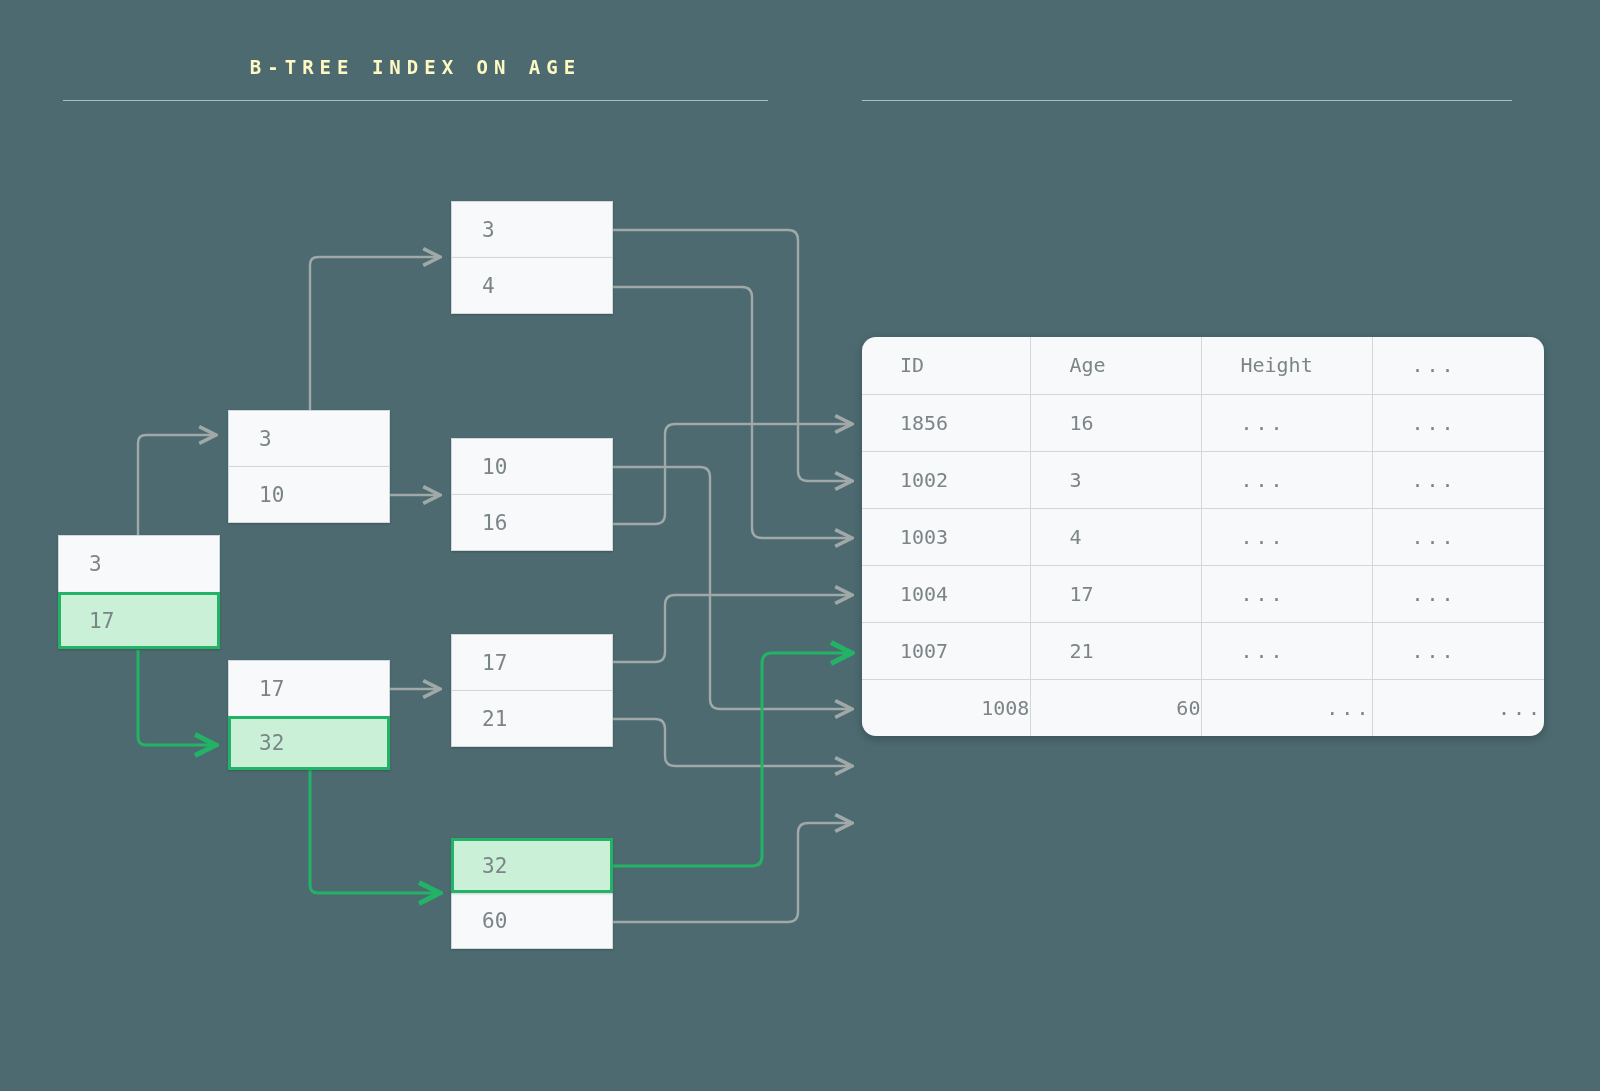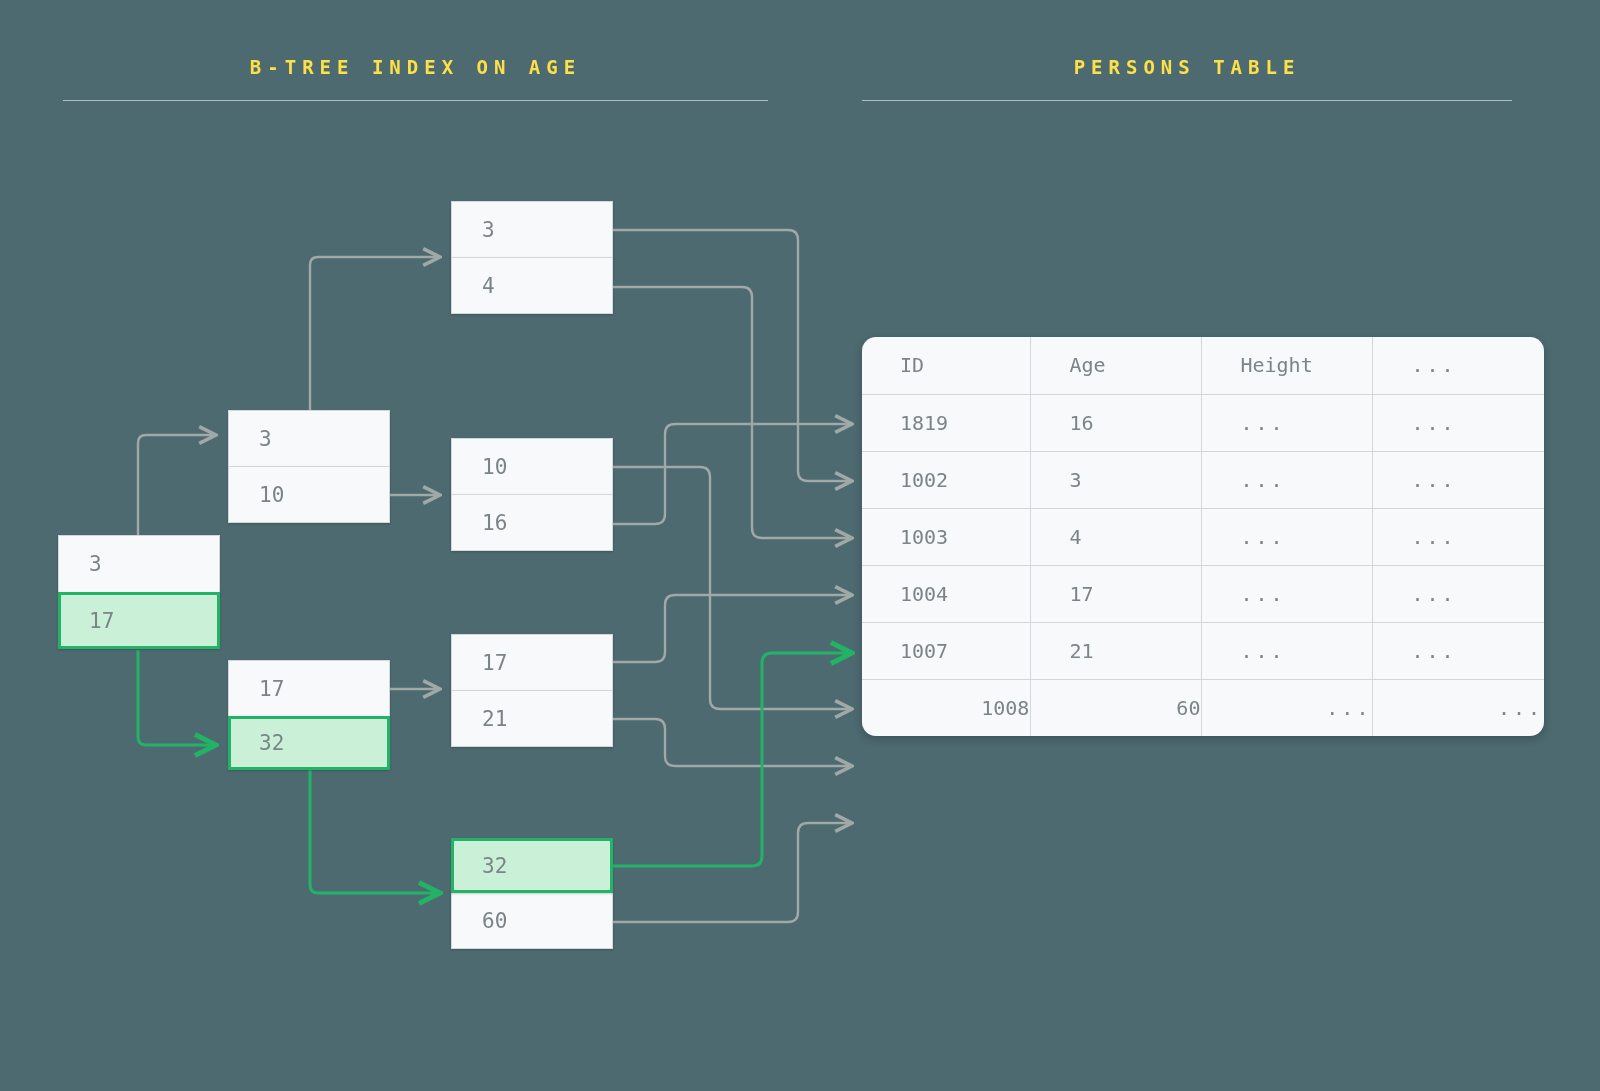--- a/index.html
+++ b/index.html
@@ -10,21 +10,21 @@
     background: #4c6a70;
     font-family: "DejaVu Sans Mono", "Liberation Mono", monospace;
     overflow: hidden;
     position: relative;
   }
   #stage { position: absolute; inset: 0; }
 
   
   .sect-title {
     position: absolute;
-    color: #fde047;
+    color: #fef9c3;
     font-size: 19px;
     font-weight: 700;
     letter-spacing: 6px;
     text-align: center;
     white-space: nowrap;
   }
   .sect-rule {
     position: absolute;
     height: 1px;
     background: #cfd9da;
@@ -101,21 +101,20 @@
   .dots { letter-spacing: 3px; }
 </style>
 </head>
 <body>
 
 <div id="stage">
 
   <div class="sect-title" style="left:63px; top:56px; width:705px;">B-TREE INDEX ON AGE</div>
   <div class="sect-rule" style="left:63px; top:100px; width:705px;"></div>
 
-  <div class="sect-title" style="left:862px; top:56px; width:650px;">PERSONS TABLE</div>
   <div class="sect-rule" style="left:862px; top:100px; width:650px;"></div>
 
   <svg id="wires" width="1600" height="1091">
     <defs>
       <marker id="ah" markerWidth="9" markerHeight="9" refX="8" refY="4.5" orient="auto" markerUnits="strokeWidth">
         <path d="M1,1 L8,4.5 L1,8" fill="none" stroke="#a0a8a8" stroke-width="1.5"></path>
       </marker>
       <marker id="ahg" markerWidth="9" markerHeight="9" refX="8" refY="4.5" orient="auto" markerUnits="strokeWidth">
         <path d="M1,1 L8,4.5 L1,8" fill="none" stroke="#23b366" stroke-width="1.7"></path>
       </marker>
@@ -224,21 +223,21 @@
       <thead>
         <tr>
           <th>ID</th>
           <th>Age</th>
           <th>Height</th>
           <th class="dots">...</th>
         </tr>
       </thead>
       <tbody>
         <tr>
-          <td>1819</td>
+          <td>1856</td>
           <td>16</td>
           <td class="dots">...</td>
           <td class="dots">...</td>
         </tr>
         <tr>
           <td>1002</td>
           <td>3</td>
           <td class="dots">...</td>
           <td class="dots">...</td>
         </tr>

